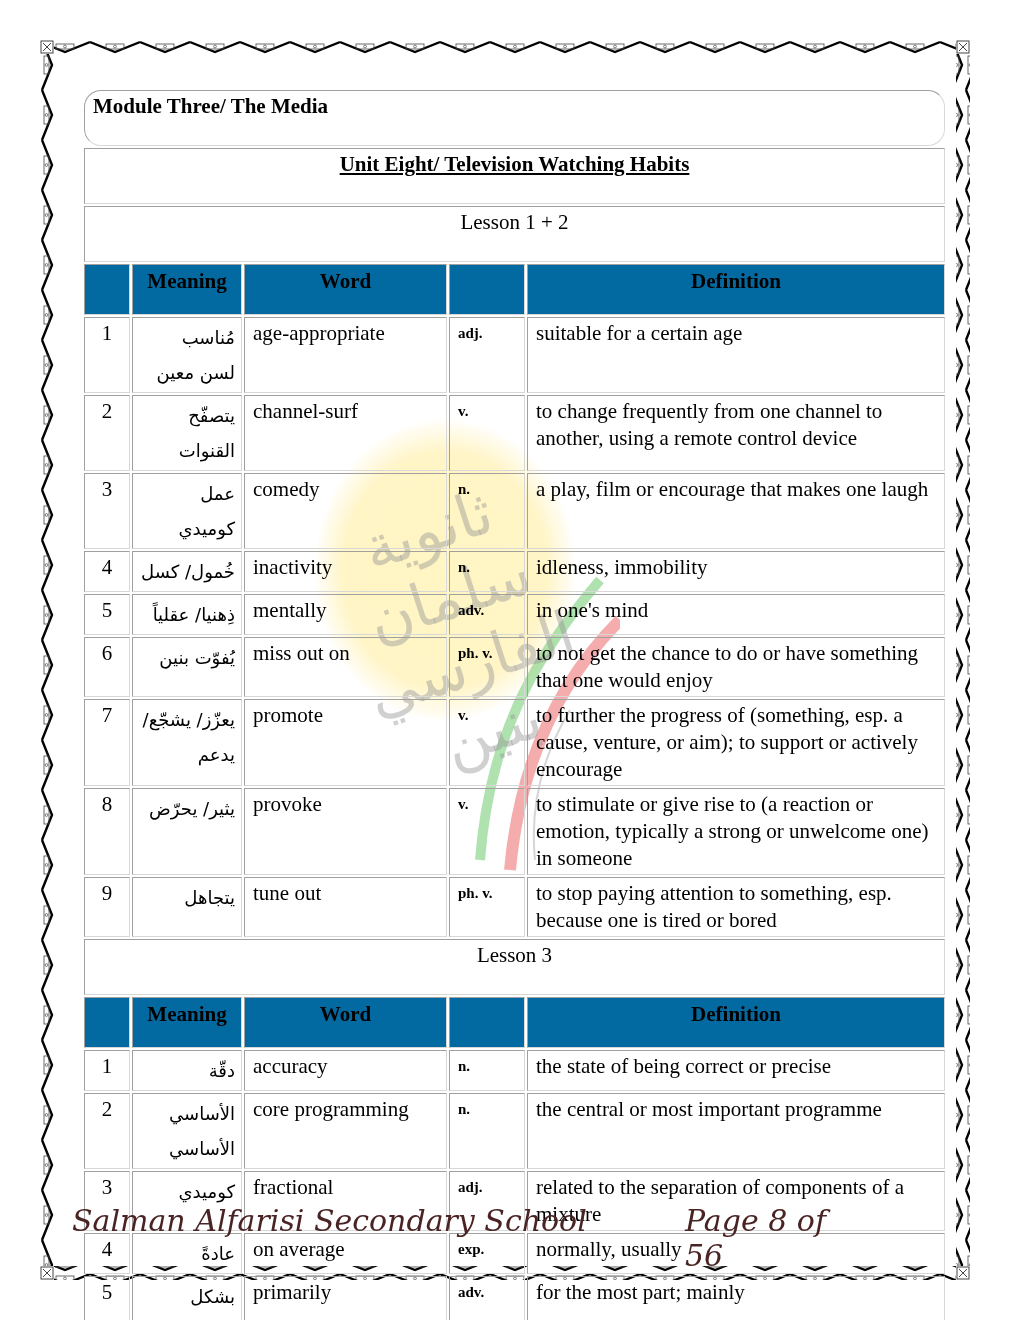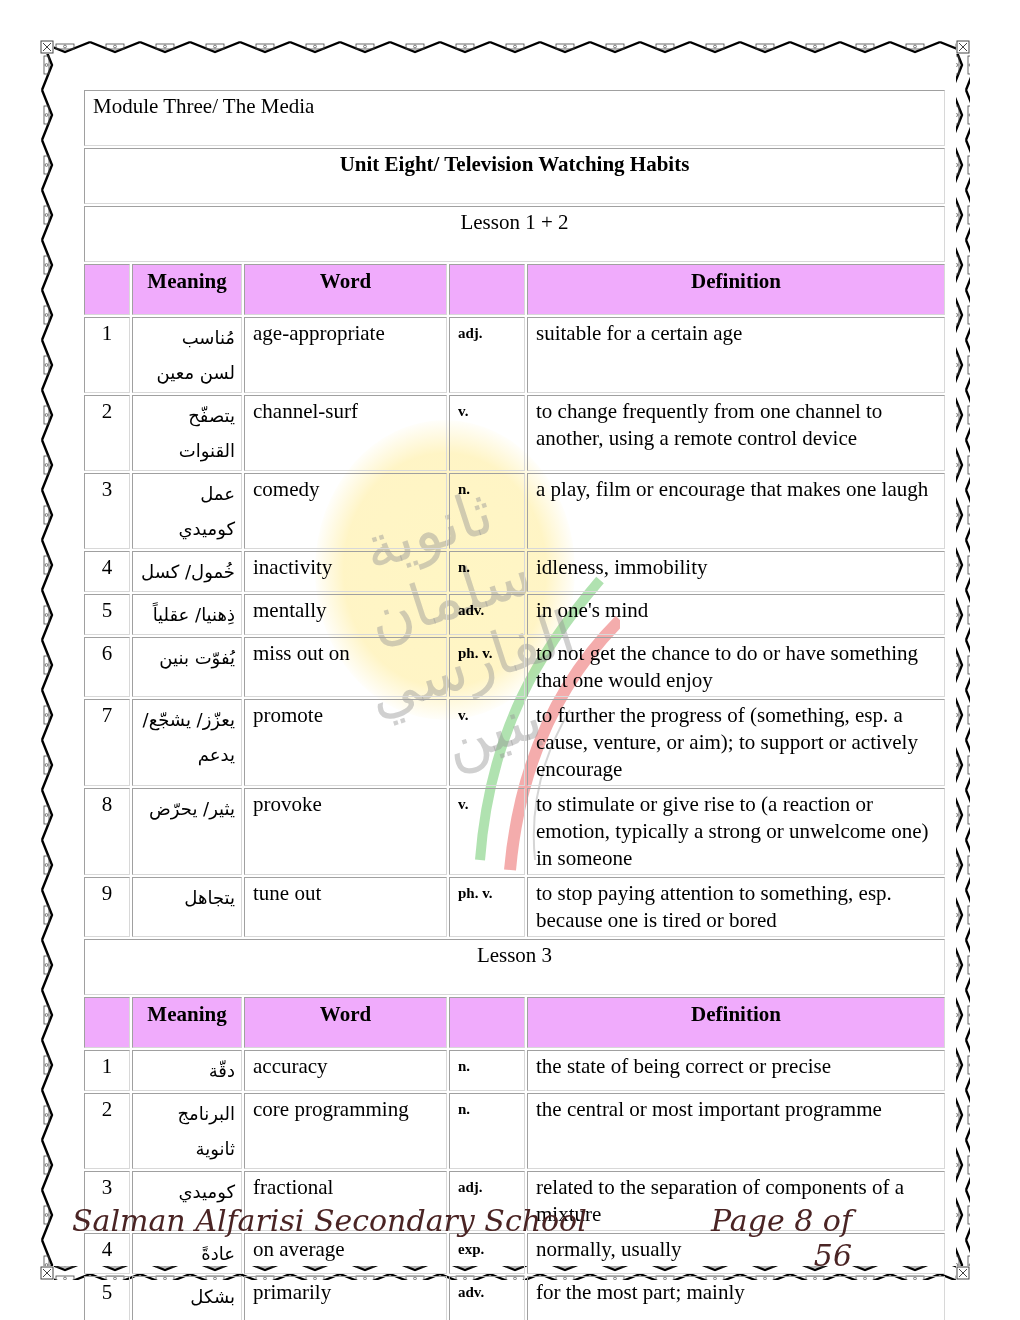--- a/index.html
+++ b/index.html
@@ -16,42 +16,42 @@
   .wm-text { position: absolute; left: 40px; top: 70px; width: 240px; text-align: center; color: rgba(150,150,150,0.45);
              font-family: "DejaVu Serif", serif; font-size: 60px; line-height: 70px; transform: rotate(-18deg); direction: rtl; }
   .wm-swoosh { position: absolute; left: 120px; top: 140px; width: 200px; height: 320px; }
 
   
   .doc { position: absolute; left: 82px; top: 88px; width: 865px; z-index: 1; }
   .doc table { border-collapse: separate; border-spacing: 2px; width: 100%; table-layout: fixed; }
   .doc td { border: 1px solid #a0a0a0; border-right-color: #d8d8d8; border-bottom-color: #d8d8d8; vertical-align: top; padding: 2px 8px; font-size: 21px; line-height: 27px; background: transparent; }
 
   .row-title td { height: 50px; }
-  .module-title { font-weight: normal; font-size: 21px; }
-  .unit-title { font-weight: bold; text-align: center; }
+  .module-title { font-weight: bold; font-size: 21px; border-radius: 17px; }
+  .unit-title { font-weight: bold; text-align: center; text-decoration: underline; }
   .lesson-title { font-weight: normal; text-align: center; }
 
-  .hdr td { background: #f0abfc; font-weight: bold; text-align: center; height: 44px; padding-top: 3px; }
+  .hdr td { background: #0369a1; font-weight: bold; text-align: center; height: 44px; padding-top: 3px; }
   .hdr td.h-meaning { padding-left: 4px; padding-right: 4px; }
 
   td.c-num { text-align: center; }
   td.c-meaning { text-align: right; direction: rtl; font-family: "DejaVu Sans", sans-serif; font-size: 18px; line-height: 35px; padding-right: 6px; }
   td.c-word { }
   td.c-pos { font-weight: bold; font-size: 15px; }
   td.c-def { }
 
   .col-num { width: 46px; }
   .col-meaning { width: 110px; }
   .col-word { width: 203px; }
   .col-pos { width: 76px; }
 
   
   .footer { position: absolute; top: 1203px; left: 72px; width: 780px; height: 40px; font-family: "DejaVu Serif", serif; font-style: italic; color: #4a2424; font-size: 30px; z-index: 1; }
   .footer .school { position: absolute; left: 0; top: 0; }
-  .footer .page { position: absolute; left: 613px; top: 0; text-align: right; }
+  .footer .page { position: absolute; left: 613px; top: 0; }
 </style>
 </head>
 <body>
 
 <div class="border-frame">
   <svg viewBox="0 0 930 1240" preserveAspectRatio="none" xmlns="http://www.w3.org/2000/svg">
     <defs>
       <pattern id="zigH" x="0" y="0" width="50" height="14" patternUnits="userSpaceOnUse">
         <polyline points="0,2 25,12 50,2" fill="none" stroke="#000" stroke-width="2.4"></polyline>
         <rect x="16" y="4" width="18" height="5" fill="none" stroke="#444" stroke-width="0.8"></rect>
@@ -195,21 +195,21 @@
         </tr>
         <tr>
           <td class="c-num">1</td>
           <td class="c-meaning">دقّة</td>
           <td class="c-word">accuracy</td>
           <td class="c-pos">n.</td>
           <td class="c-def">the state of being correct or precise</td>
         </tr>
         <tr>
           <td class="c-num">2</td>
-          <td class="c-meaning">البرنامج ثانوية</td>
+          <td class="c-meaning">الأساسي الأساسي</td>
           <td class="c-word">core programming</td>
           <td class="c-pos">n.</td>
           <td class="c-def">the central or most important programme</td>
         </tr>
         <tr>
           <td class="c-num">3</td>
           <td class="c-meaning">كوميدي</td>
           <td class="c-word">fractional</td>
           <td class="c-pos">adj.</td>
           <td class="c-def">related to the separation of components of a mixture</td>

